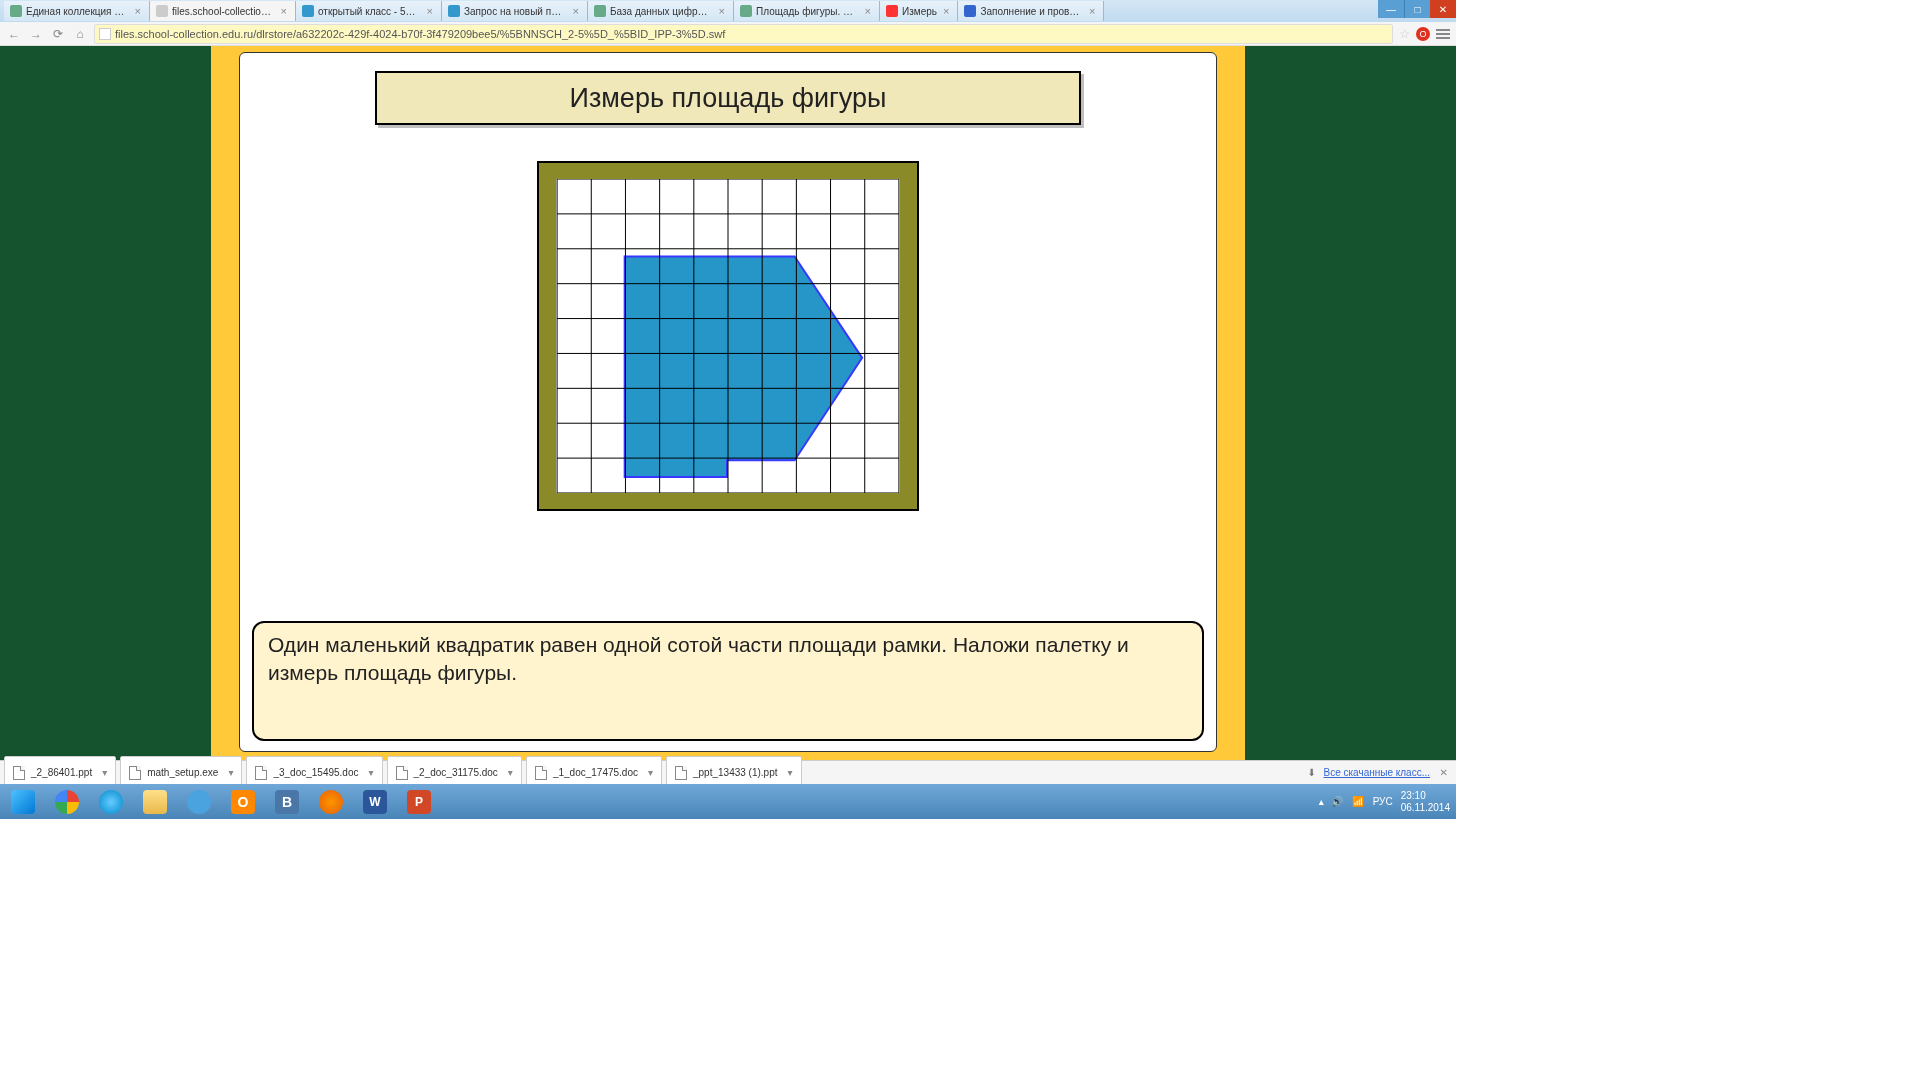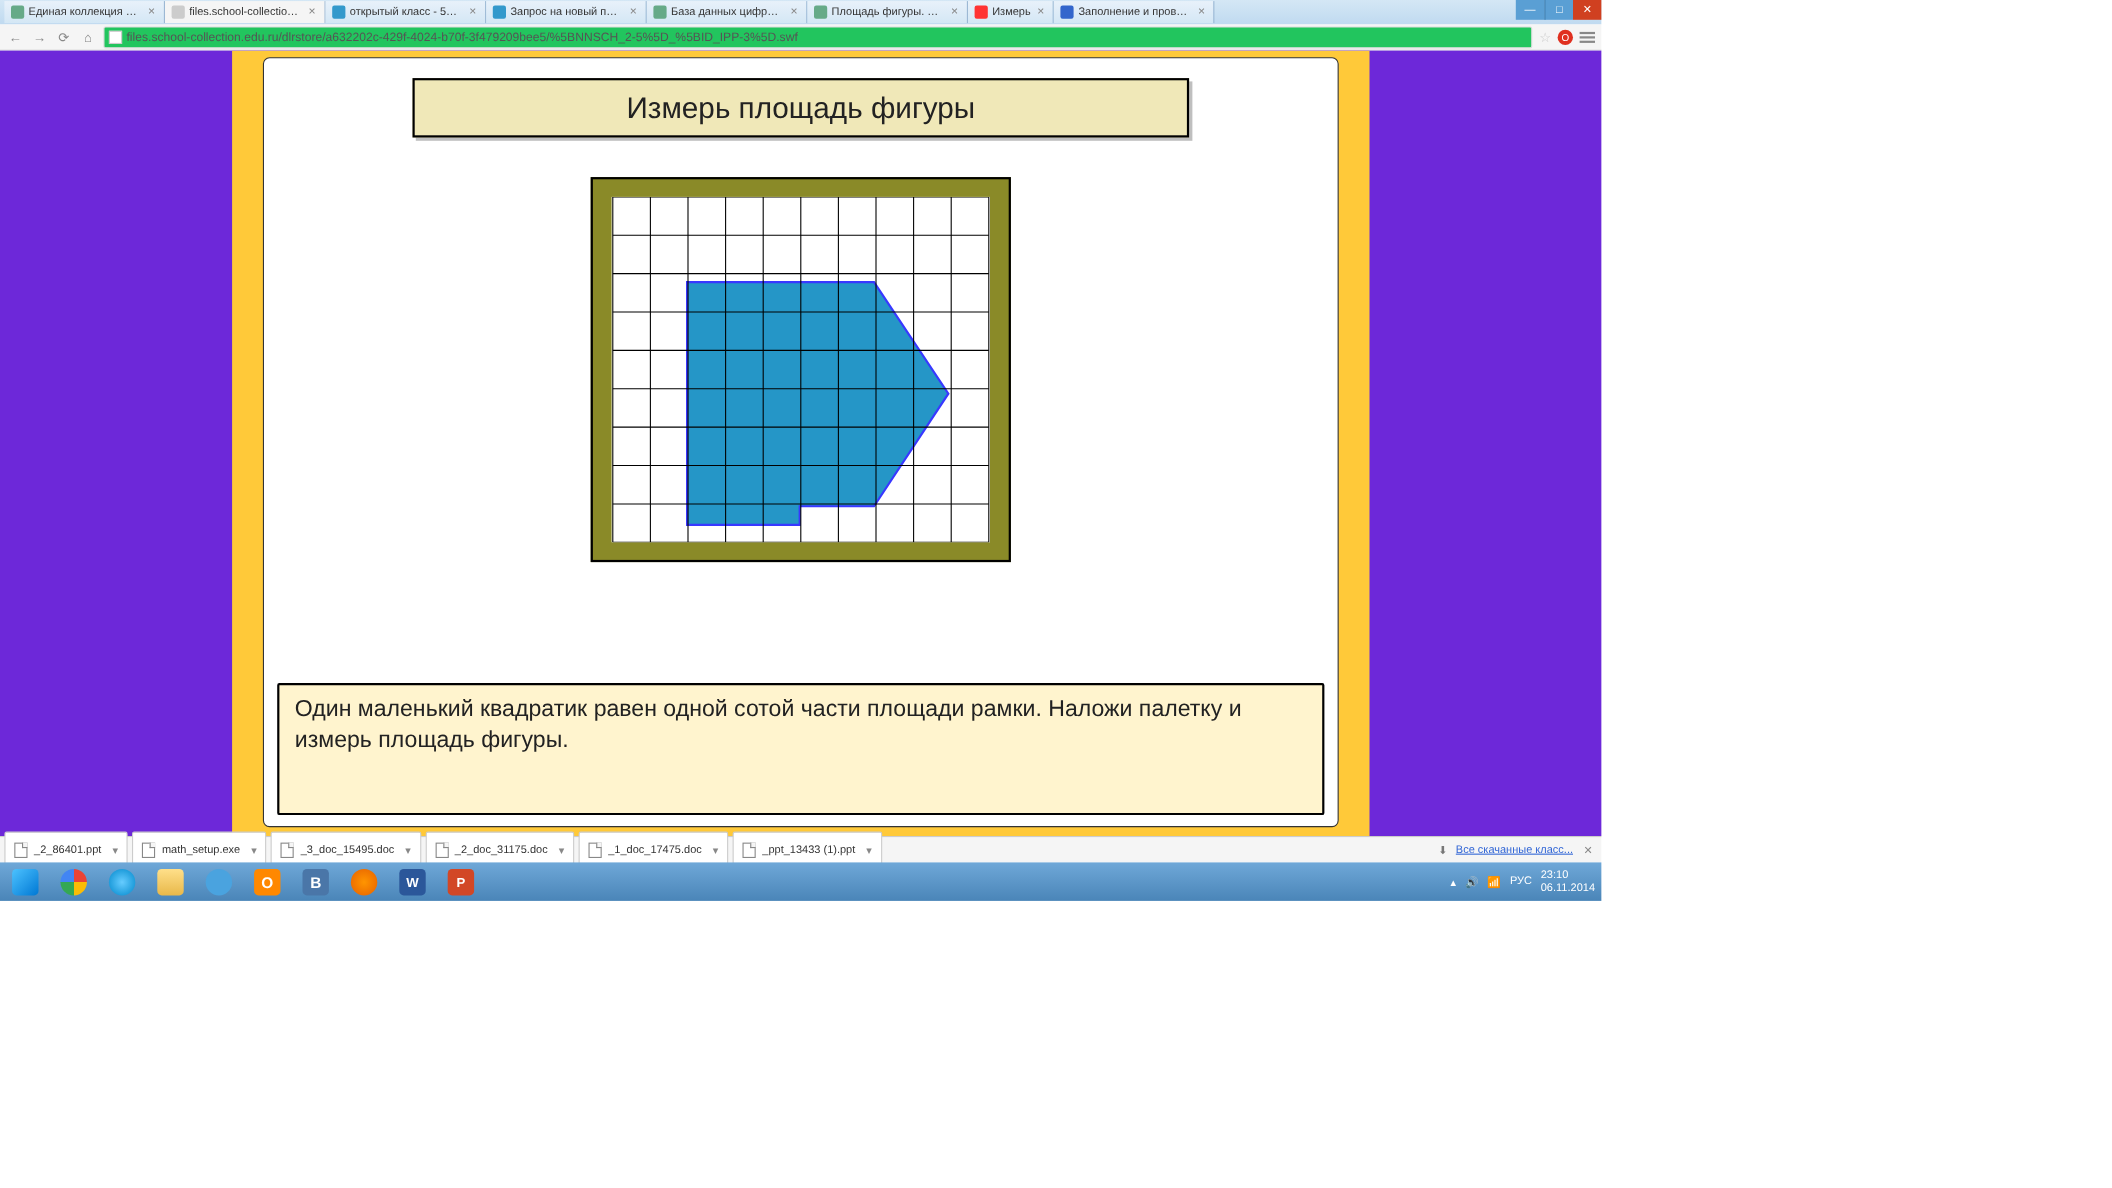--- a/index.html
+++ b/index.html
@@ -14,35 +14,35 @@
 .tab .txt{flex:1;overflow:hidden;text-overflow:ellipsis}
 .tab .x{color:#888;font-size:11px;padding:0 2px}
 .winctrl{position:absolute;right:0;top:0;display:flex}
 .winbtn{width:26px;height:18px;display:flex;align-items:center;justify-content:center;font-size:10px;color:#fff}
 .winbtn.min{background:#5a9fd4}
 .winbtn.max{background:#5a9fd4;border-left:1px solid #4080b0}
 .winbtn.close{background:#d04020}
 
 .addrbar{height:24px;background:#f5f5f5;border-bottom:1px solid #ddd;display:flex;align-items:center;gap:6px;padding:0 6px;font-size:12px;color:#555}
 .nav-ico{width:16px;height:16px;display:flex;align-items:center;justify-content:center;color:#888}
-.addr{flex:1;display:flex;align-items:center;gap:4px;height:20px;border:1px solid #ddd;background:#22c55e;padding:0 4px;border-radius:2px;font-size:11px;color:#555}
+.addr{flex:1;display:flex;align-items:center;gap:4px;height:20px;border:1px solid #ddd;background:#fef9c3;padding:0 4px;border-radius:2px;font-size:11px;color:#555}
 .addr .page-ico{width:12px;height:12px;border:1px solid #ccc;background:#fff}
 .star{color:#ccc}
 .ablock{width:14px;height:14px;border-radius:50%;background:#e03020;color:#fff;font-size:9px;display:flex;align-items:center;justify-content:center}
 .menu-ico{display:flex;flex-direction:column;gap:2px}
 .menu-ico span{width:14px;height:2px;background:#888}
 
 
-.viewport{height:714px;background:#6d28d9;display:flex;justify-content:center;overflow:hidden}
+.viewport{height:714px;background:#14532d;display:flex;justify-content:center;overflow:hidden}
 .stage{width:1034px;background:#ffc939;padding-top:6px;position:relative}
 .card{background:#fff;border:1px solid #333;border-radius:6px;margin:0 28px;height:700px;padding:14px 12px 10px;position:relative;display:flex;flex-direction:column;align-items:center}
 .title-box{width:706px;height:54px;background:#f0e8b8;border:2px solid #000;box-shadow:3px 3px 0 rgba(0,0,0,.25);display:flex;align-items:center;justify-content:center;font-size:27px;color:#222;margin-top:4px}
 .grid-wrap{width:382px;height:350px;border:2px solid #000;background:#8a8a28;margin-top:36px;padding:16px 17px;display:flex}
 .grid-inner{flex:1;background:#fff;position:relative}
-.instr{position:absolute;left:12px;right:12px;bottom:10px;height:120px;background:#fff4ce;border:2px solid #000;border-radius:2px;padding:8px 14px;font-size:21px;color:#222;line-height:1.35}
+.instr{position:absolute;left:12px;right:12px;bottom:10px;height:120px;background:#fff4ce;border:2px solid #000;border-radius:12px;padding:8px 14px;font-size:21px;color:#222;line-height:1.35}
 
 
 .dlbar{height:24px;background:#f5f5f5;border-top:1px solid #ccc;display:flex;align-items:center;font-size:10px;color:#333;position:relative}
 .dlitem{display:flex;align-items:center;gap:6px;height:20px;padding:16px 8px;border:1px solid #ccc;border-radius:2px;background:#fff;margin-left:4px}
 .dlitem .fico{width:12px;height:14px;border:1px solid #888;background:#fff;position:relative}
 .dlitem .fico::after{content:"";position:absolute;right:-1px;top:-1px;width:4px;height:4px;background:#f5f5f5;border-left:1px solid #888;border-bottom:1px solid #888}
 .dlitem .dd{color:#888;margin-left:4px}
 .dlall{position:absolute;right:26px;color:#3367d6;text-decoration:underline}
 .dlx{position:absolute;right:8px;color:#888}
 

